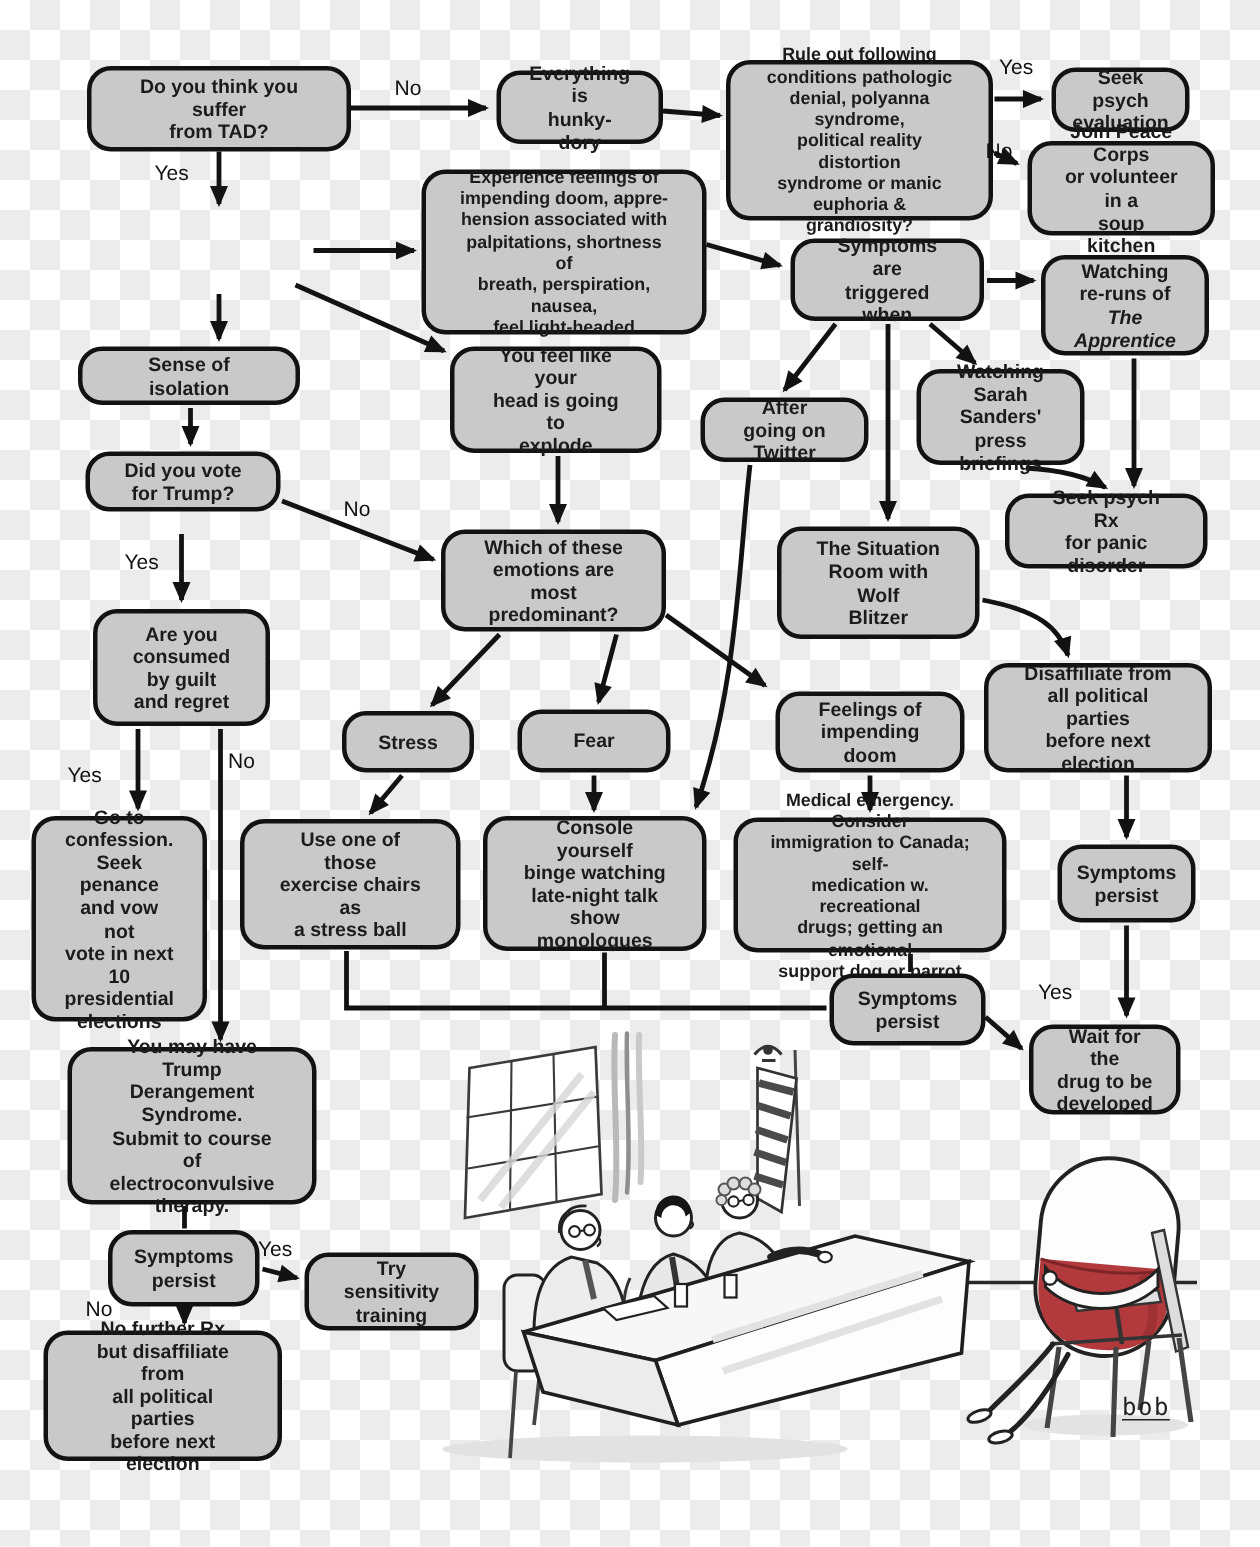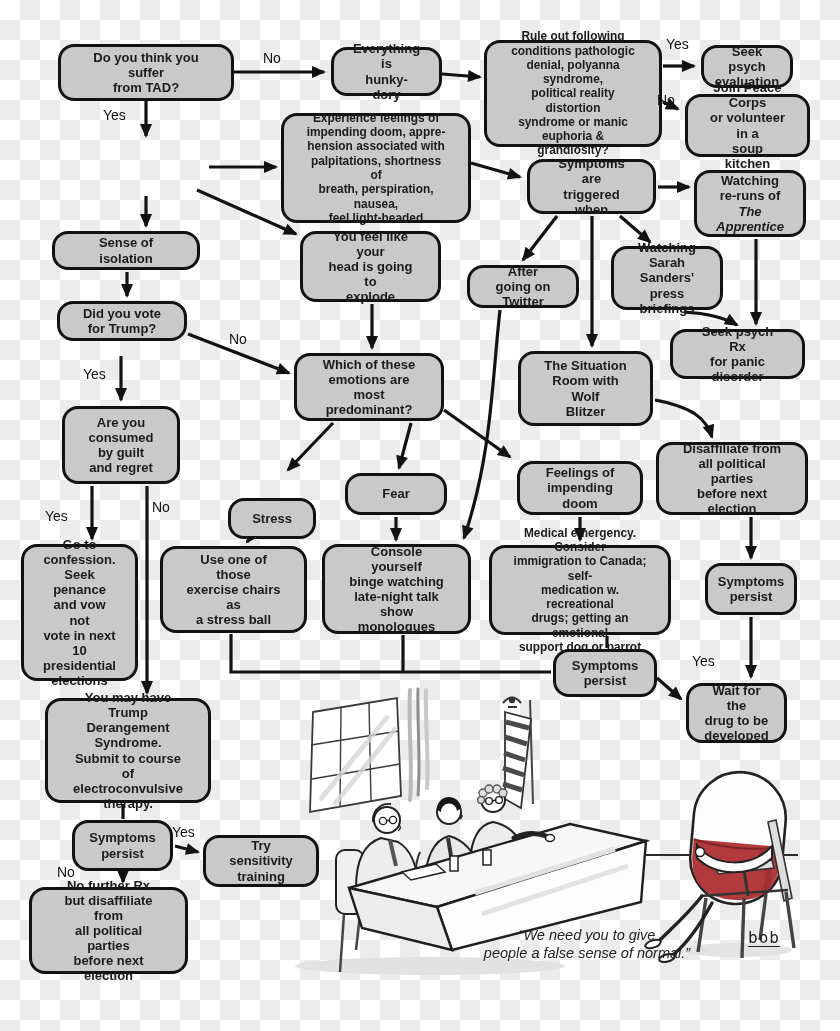--- a/index.html
+++ b/index.html
@@ -240,21 +240,21 @@
   <div class="node" style="left:518px;top:351px;width:135px;height:75px">The Situation
 Room with Wolf
 Blitzer</div>
   <div class="node" style="left:62px;top:406px;width:118px;height:78px">Are you
 consumed
 by guilt
 and regret</div>
   <div class="node" style="left:656px;top:442px;width:152px;height:73px">Disaffiliate from
 all political parties
 before next election</div>
-  <div class="node" style="left:228px;top:498px;width:88px;height:41px">Stress</div>
+  <div class="node" style="left:228px;top:474px;width:88px;height:41px">Stress</div>
   <div class="node" style="left:345px;top:473px;width:102px;height:42px">Fear</div>
   <div class="node" style="left:517px;top:461px;width:126px;height:54px">Feelings of
 impending doom</div>
   <div class="node" style="left:21px;top:544px;width:117px;height:137px">Go to
 confession.
 Seek penance
 and vow not
 vote in next 10
 presidential
 elections</div>
@@ -296,17 +296,15 @@
   <span class="elabel" style="left:666px;top:36px">Yes</span>
   <span class="elabel" style="left:657px;top:92px">No</span>
   <span class="elabel" style="left:229px;top:331px">No</span>
   <span class="elabel" style="left:83px;top:366px">Yes</span>
   <span class="elabel" style="left:45px;top:508px">Yes</span>
   <span class="elabel" style="left:152px;top:499px">No</span>
   <span class="elabel" style="left:692px;top:653px">Yes</span>
   <span class="elabel" style="left:172px;top:824px">Yes</span>
   <span class="elabel" style="left:57px;top:864px">No</span>
 
-  <div class="caption">“We need you to give
-people a false sense of normal.”</div>
   <div class="signature">bob</div>
 
 </div>
 
 </body></html>

